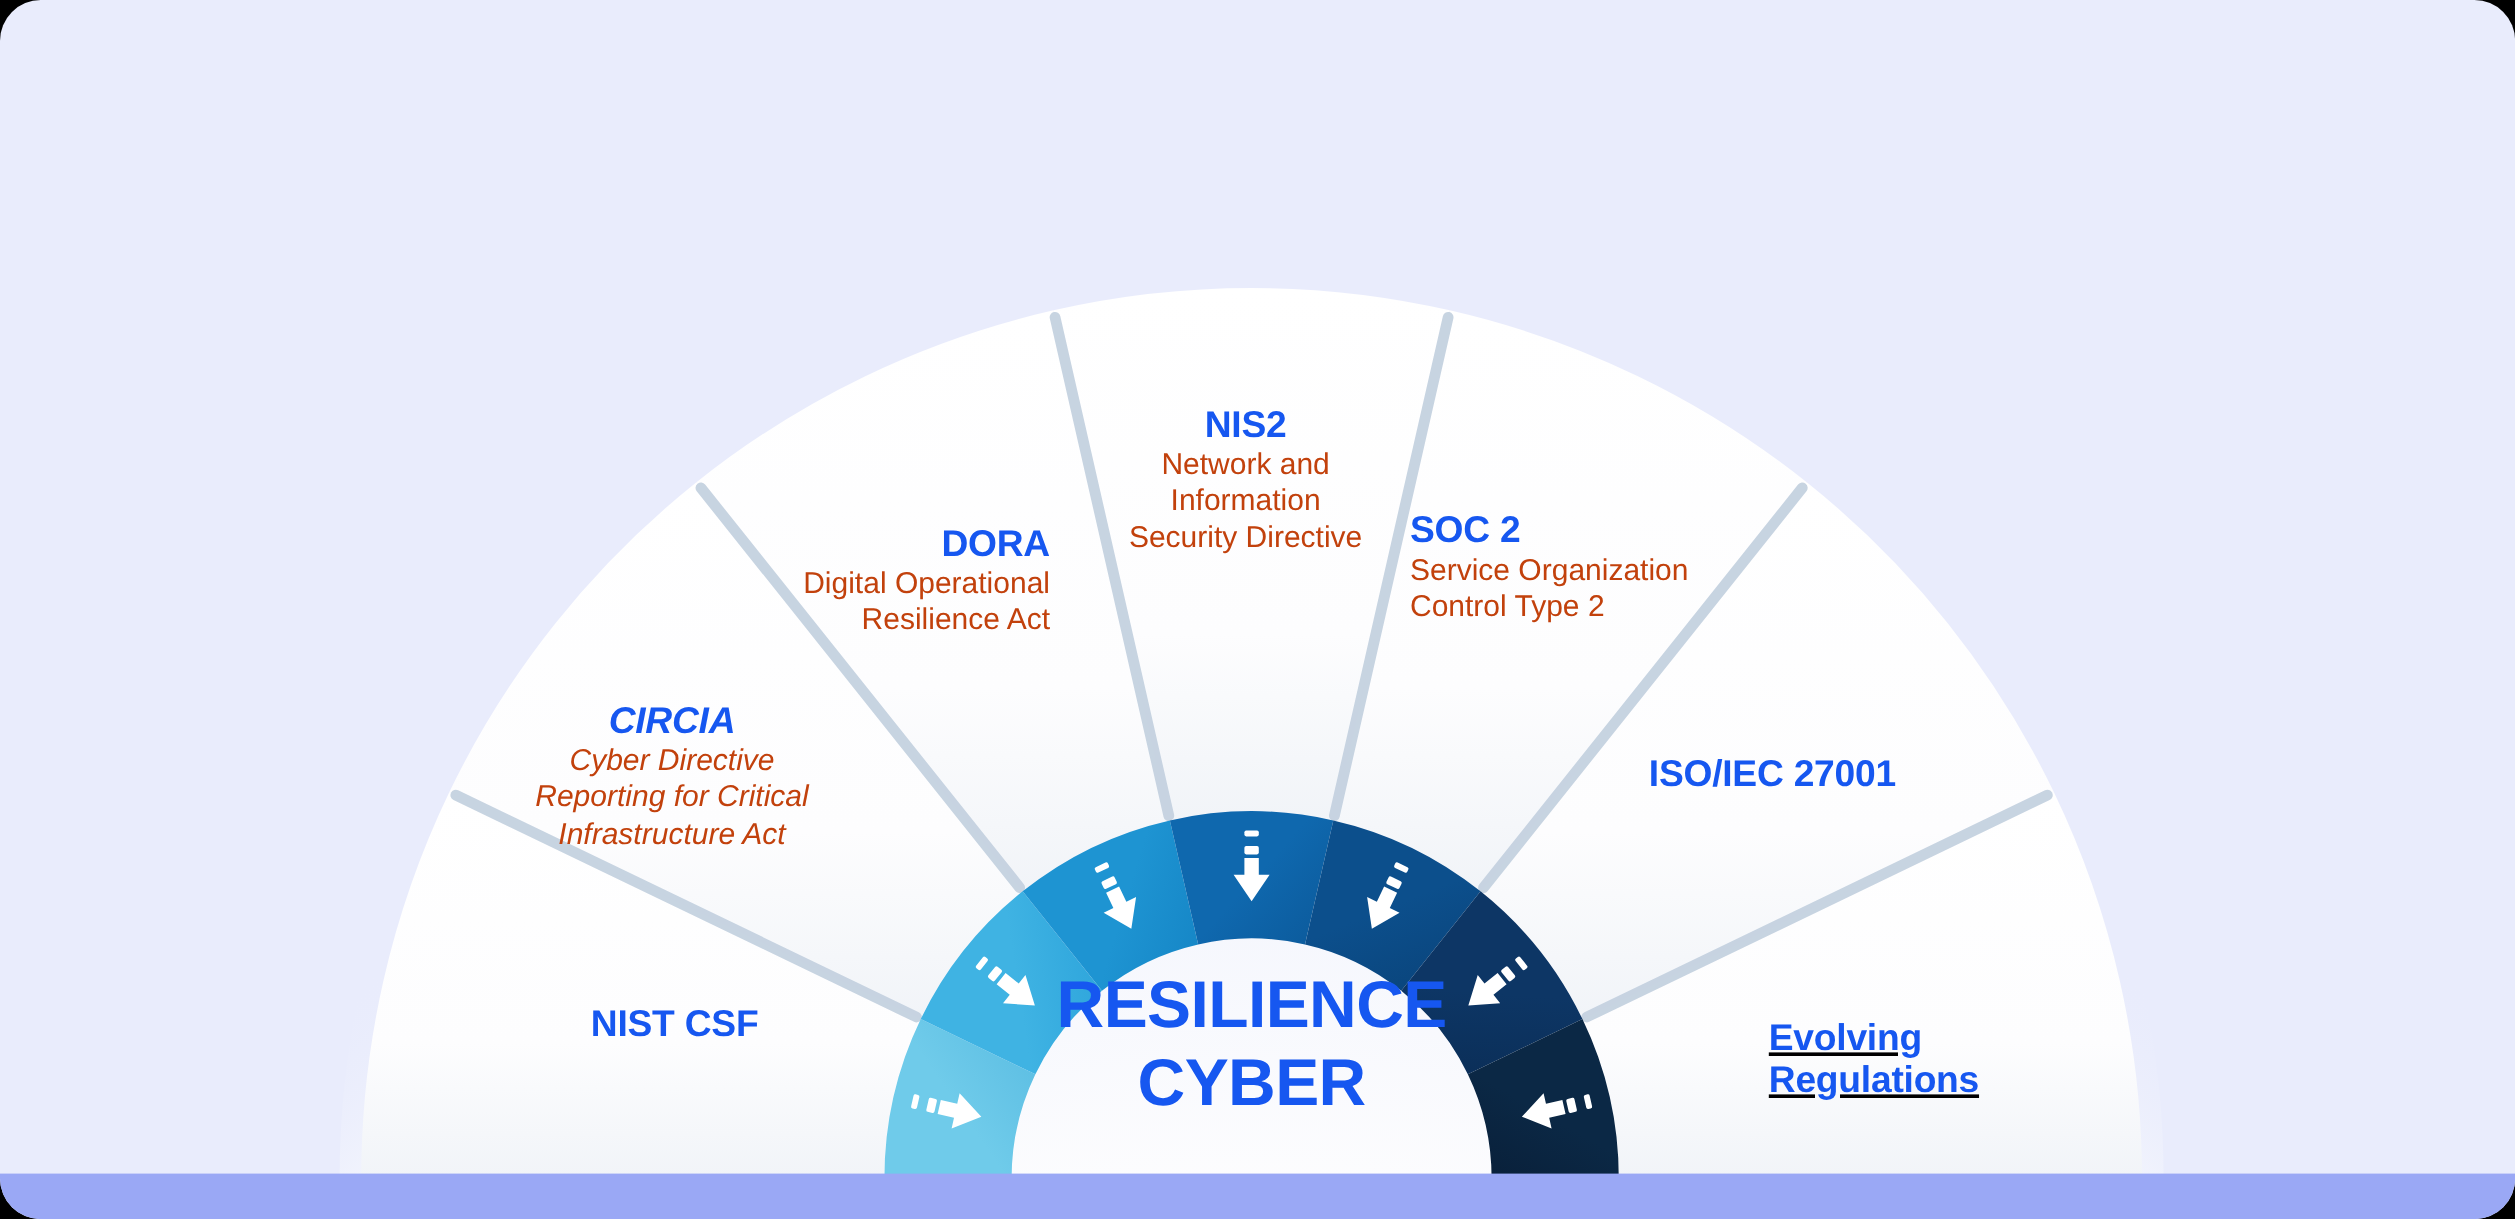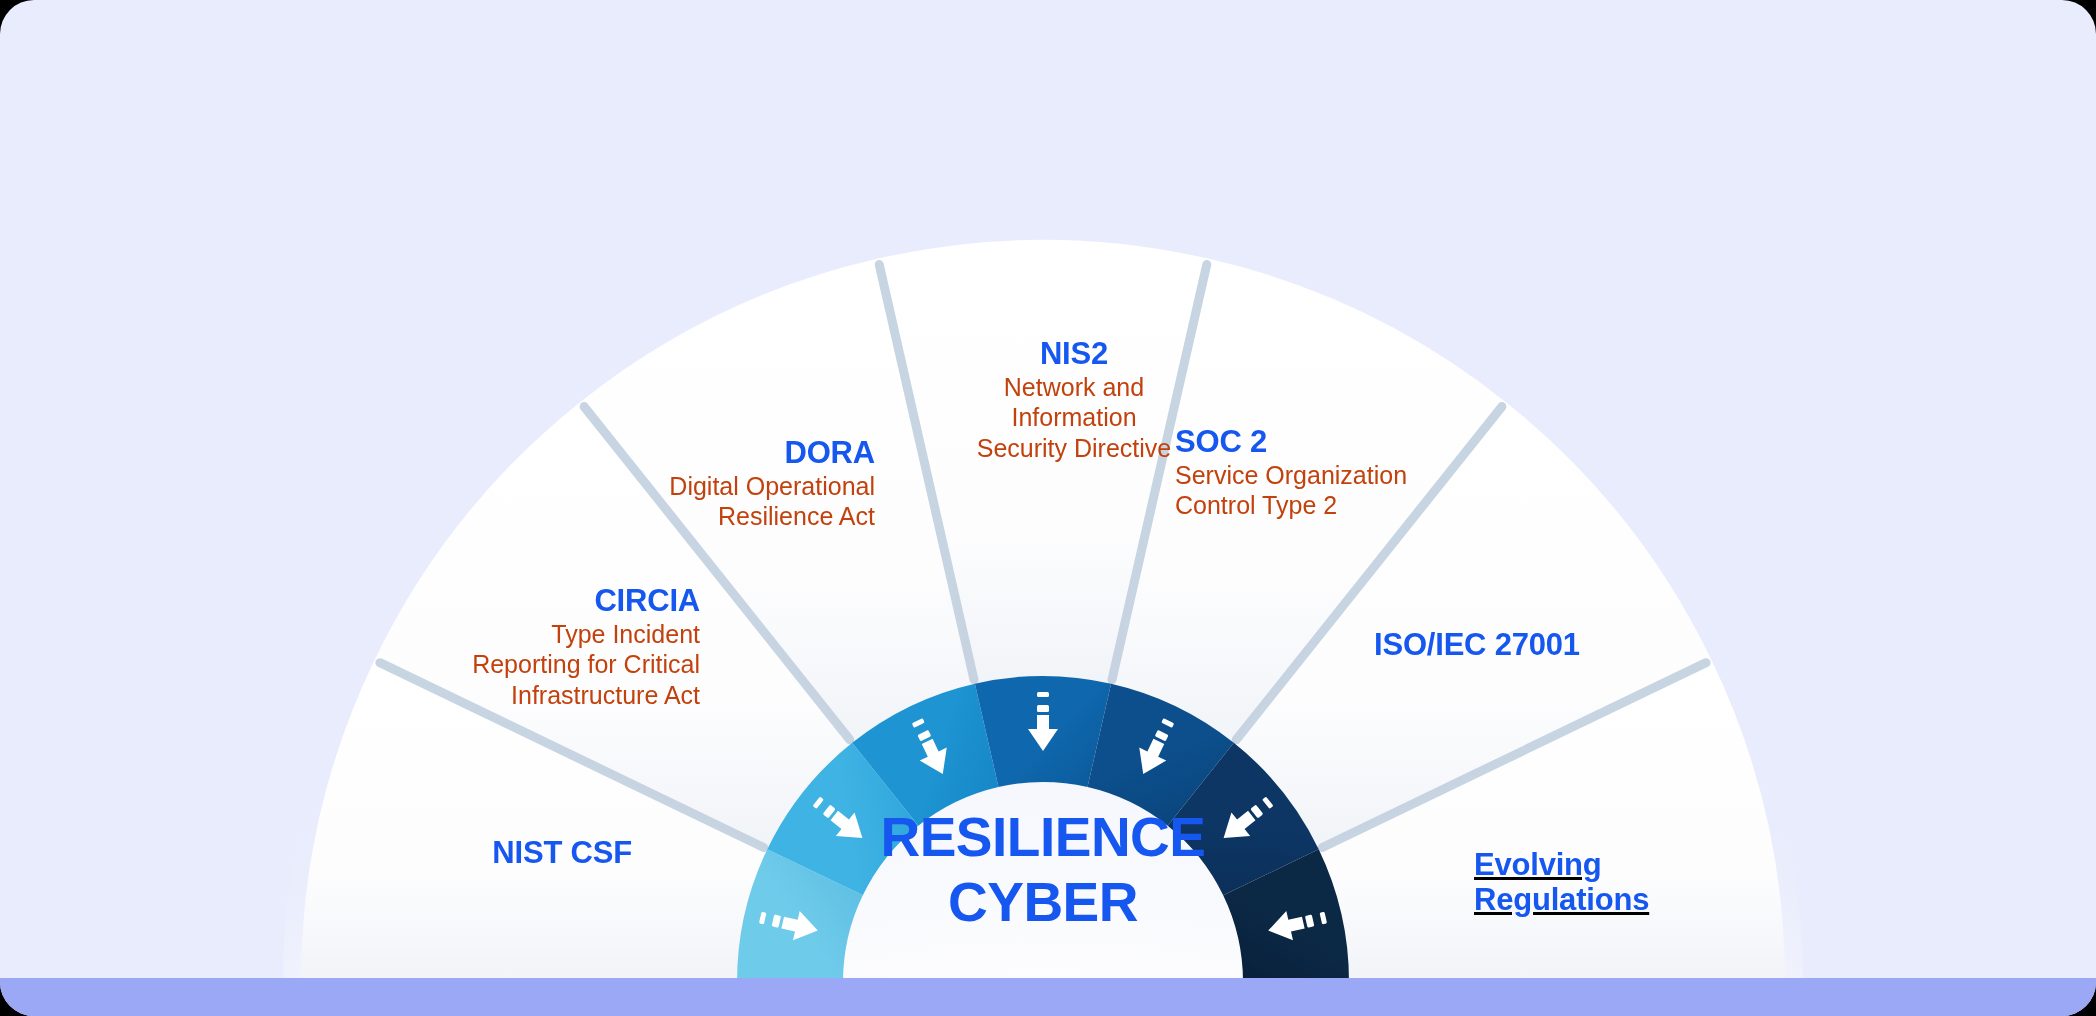--- a/index.html
+++ b/index.html
@@ -170,34 +170,34 @@
 
     <div class="center-text" style="left:743px;top:805px;width:600px;font-size:55px;">
       <div>RESILIENCE</div>
       <div>CYBER</div>
     </div>
 
     <div class="lbl" style="left:300px;top:836px;width:332px;text-align:right;">
       <div class="ttl" style="font-size:31px;">NIST CSF</div>
     </div>
 
-    <div class="lbl" style="left:420px;top:584px;width:280px;text-align:right;">
+    <div class="lbl" style="left:420px;top:584px;width:280px;text-align:center;font-style:italic;">
       <div class="ttl" style="font-size:31px;">CIRCIA</div>
-      <div class="sub" style="font-size:25px;white-space:pre-line;">Type Incident
+      <div class="sub" style="font-size:25px;white-space:pre-line;">Cyber Directive
 Reporting for Critical
 Infrastructure Act</div>
     </div>
 
     <div class="lbl" style="left:590px;top:436px;width:285px;text-align:right;">
       <div class="ttl" style="font-size:31px;">DORA</div>
       <div class="sub" style="font-size:25px;white-space:pre-line;">Digital Operational
 Resilience Act</div>
     </div>
 
-    <div class="lbl" style="left:924px;top:337px;width:300px;text-align:center;">
+    <div class="lbl" style="left:888px;top:337px;width:300px;text-align:center;">
       <div class="ttl" style="font-size:31px;">NIS2</div>
       <div class="sub" style="font-size:25px;white-space:pre-line;">Network and
 Information
 Security Directive</div>
     </div>
 
     <div class="lbl" style="left:1175px;top:425px;width:320px;text-align:left;">
       <div class="ttl" style="font-size:31px;">SOC 2</div>
       <div class="sub" style="font-size:25px;white-space:pre-line;">Service Organization
 Control Type 2</div>

